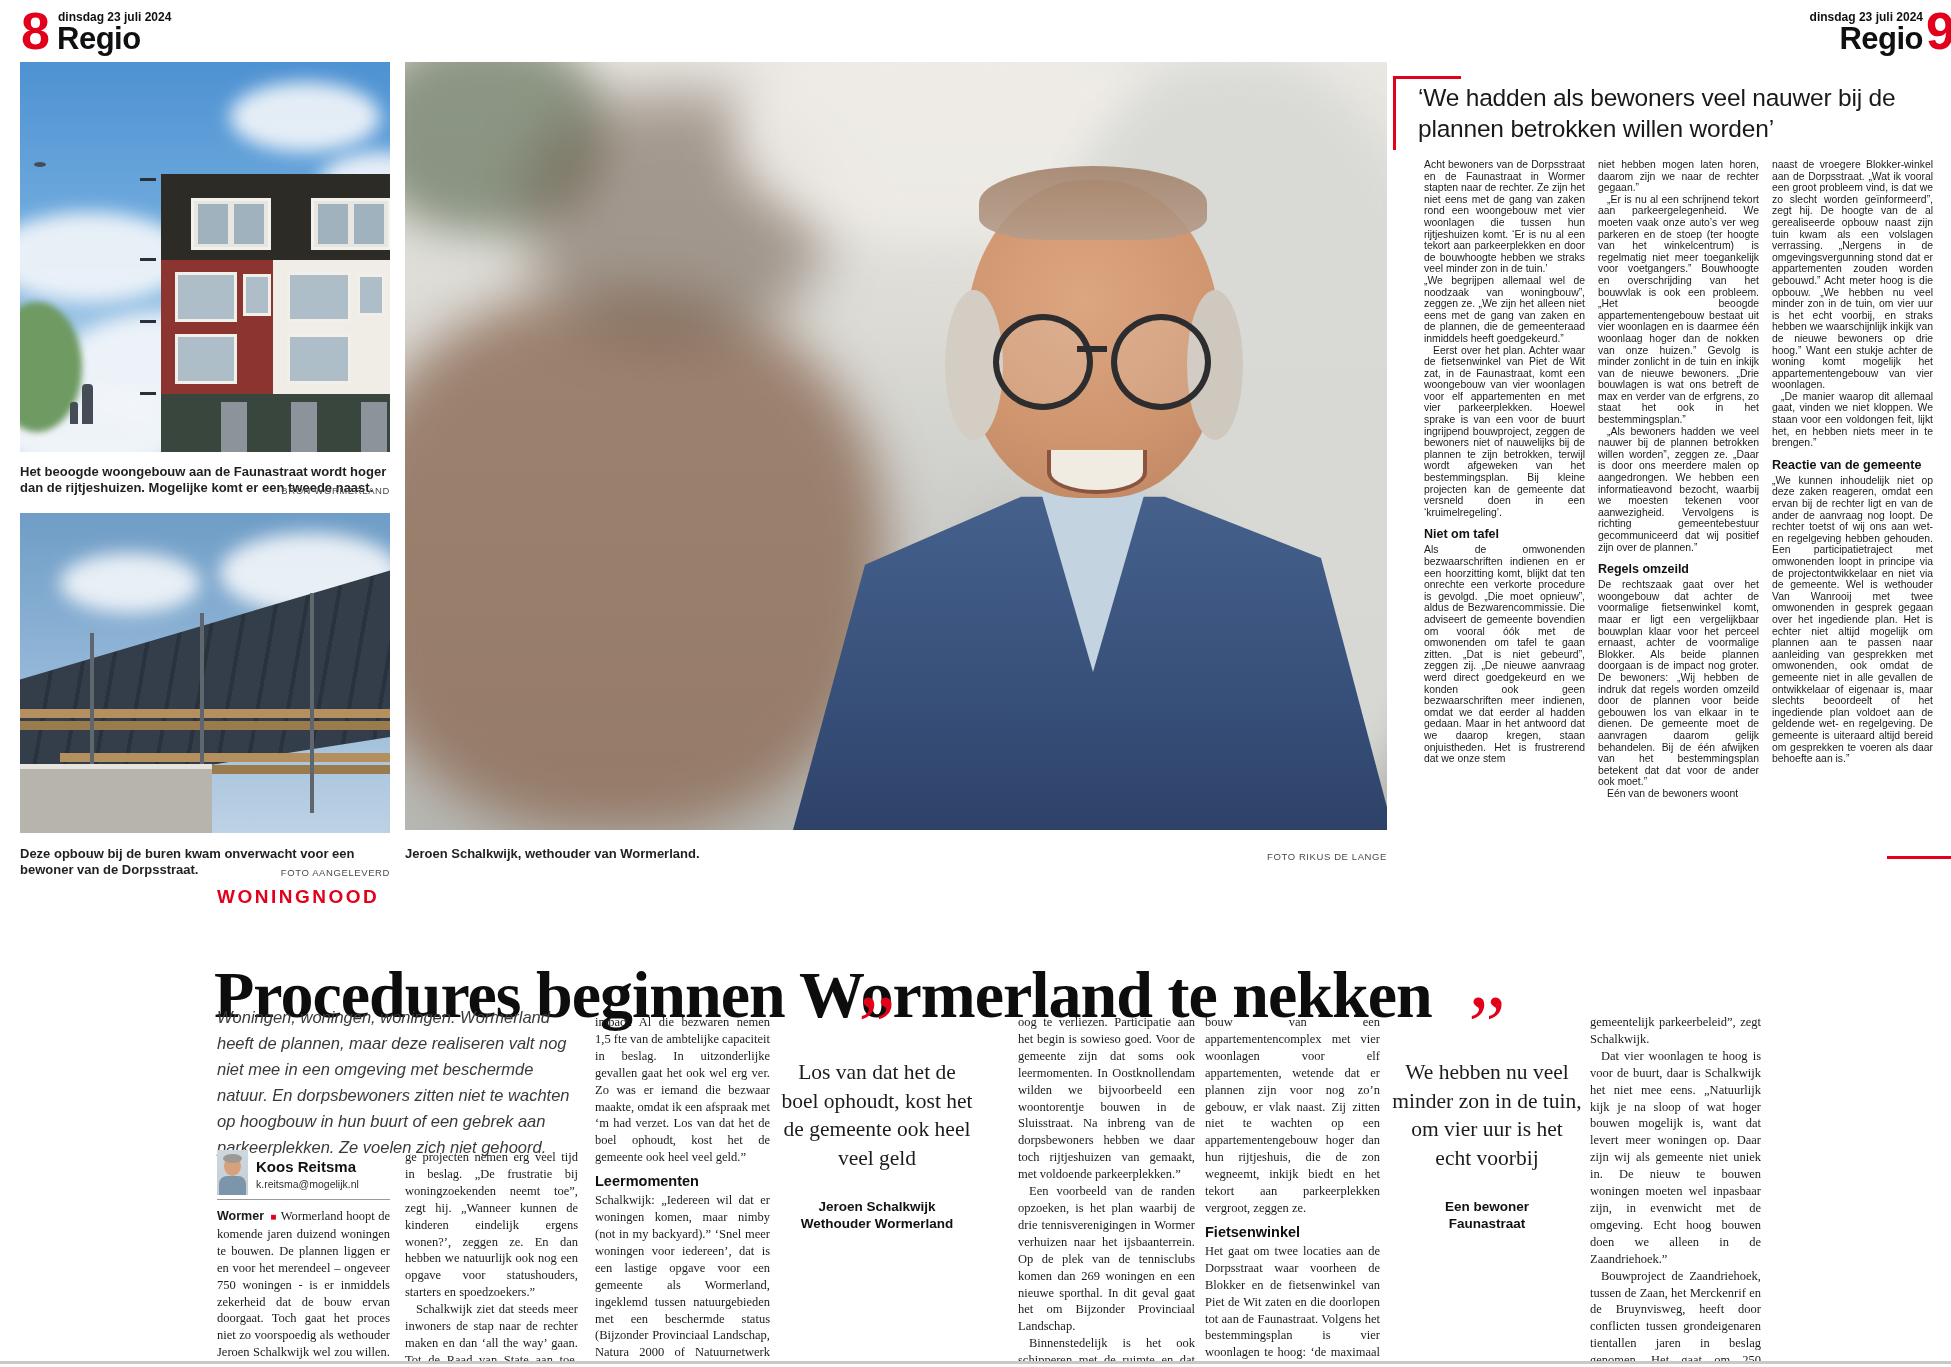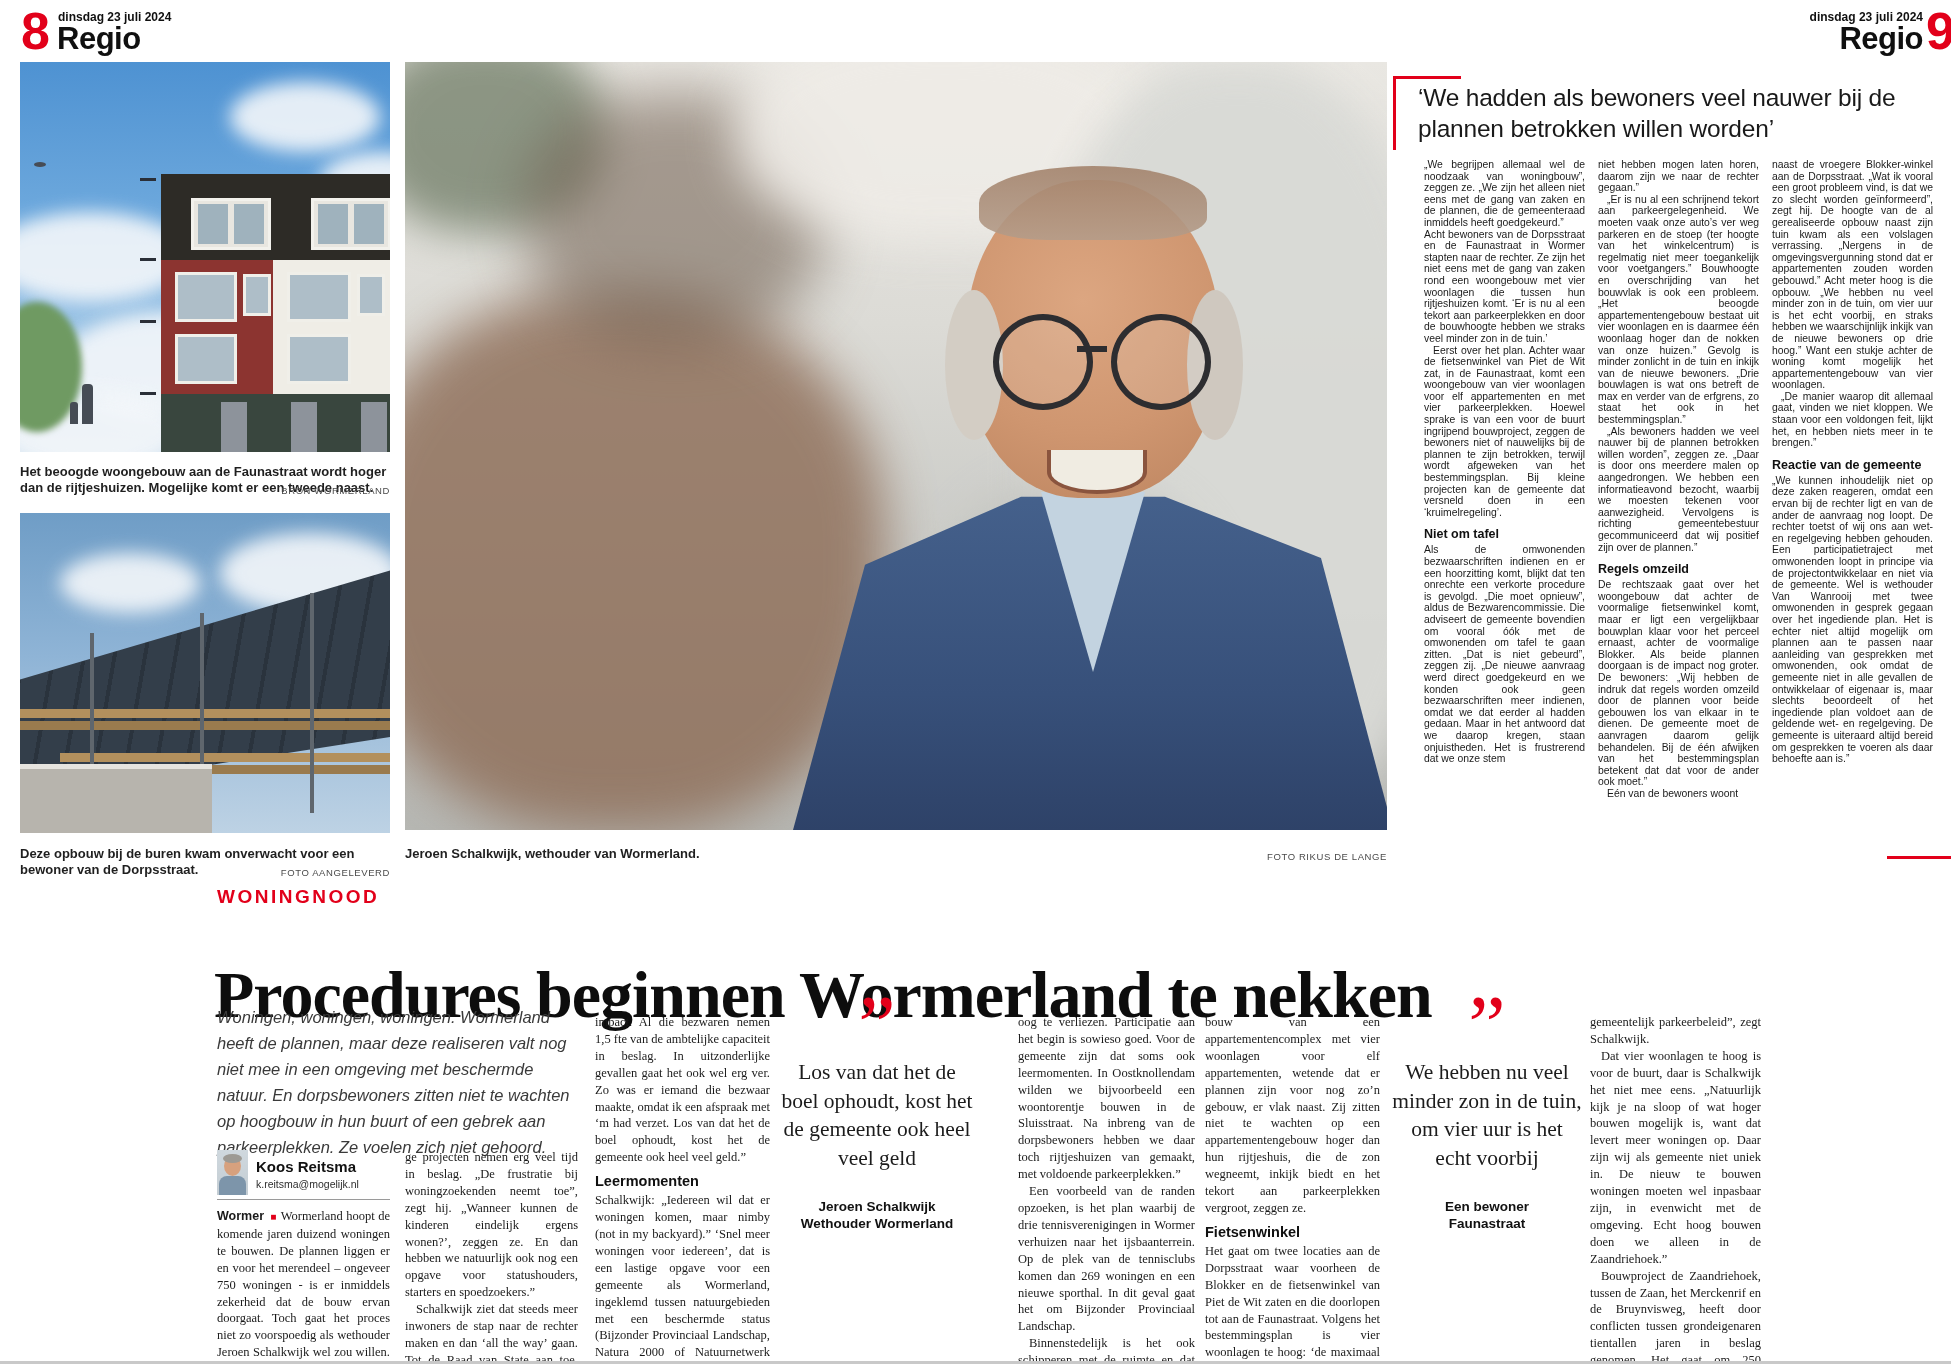--- a/index.html
+++ b/index.html
@@ -181,22 +181,22 @@
   <div class="caption" style="left:405px;top:846px;width:982px;height:18px;">
     <span>Jeroen Schalkwijk, wethouder van Wormerland.</span>
     <span class="credit cap-credit-right">FOTO RIKUS DE LANGE</span>
   </div>
 
   <div class="redline" style="left:1393px;top:76px;width:2.5px;height:74px;"></div>
   <div class="redline" style="left:1393px;top:76px;width:68px;height:2.5px;"></div>
   <h1 class="art1-headline" style="left:1418px;top:82px;width:490px;margin:0;">‘We hadden als bewoners veel nauwer bij de plannen betrokken willen worden’</h1>
 
   <div class="col sans" style="left:1424px;top:159px;width:161px;height:680px;">
+      <p class="para">Acht bewoners van de Dorpsstraat en de Faunastraat in Wormer stapten naar de rechter. Ze zijn het niet eens met de gang van zaken rond een woongebouw met vier woonlagen die tussen hun rijtjeshuizen komt. ‘Er is nu al een tekort aan parkeerplekken en door de bouwhoogte hebben we straks veel minder zon in de tuin.’</p>
       <p class="para">„We begrijpen allemaal wel de noodzaak van woningbouw”, zeggen ze. „We zijn het alleen niet eens met de gang van zaken en de plannen, die de gemeenteraad inmiddels heeft goedgekeurd.”</p>
-      <p class="para">Acht bewoners van de Dorpsstraat en de Faunastraat in Wormer stapten naar de rechter. Ze zijn het niet eens met de gang van zaken rond een woongebouw met vier woonlagen die tussen hun rijtjeshuizen komt. ‘Er is nu al een tekort aan parkeerplekken en door de bouwhoogte hebben we straks veel minder zon in de tuin.’</p>
       <p class="para ind">Eerst over het plan. Achter waar de fietsenwinkel van Piet de Wit zat, in de Faunastraat, komt een woongebouw van vier woonlagen voor elf appartementen en met vier parkeerplekken. Hoewel sprake is van een voor de buurt ingrijpend bouwproject, zeggen de bewoners niet of nauwelijks bij de plannen te zijn betrokken, terwijl wordt afgeweken van het bestemmingsplan. Bij kleine projecten kan de gemeente dat versneld doen in een ‘kruimelregeling’.</p>
       <div class="subhead">Niet om tafel</div>
       <p class="para">Als de omwonenden bezwaarschriften indienen en er een hoorzitting komt, blijkt dat ten onrechte een verkorte procedure is gevolgd. „Die moet opnieuw”, aldus de Bezwarencommissie. Die adviseert de gemeente bovendien om vooral óók met de omwonenden om tafel te gaan zitten. „Dat is niet gebeurd”, zeggen zij. „De nieuwe aanvraag werd direct goedgekeurd en we konden ook geen bezwaarschriften meer indienen, omdat we dat eerder al hadden gedaan. Maar in het antwoord dat we daarop kregen, staan onjuistheden. Het is frustrerend dat we onze stem</p>
     </div>
   <div class="col sans" style="left:1598px;top:159px;width:161px;height:680px;">
       <p class="para">niet hebben mogen laten horen, daarom zijn we naar de rechter gegaan.”</p>
       <p class="para ind">„Er is nu al een schrijnend tekort aan parkeergelegenheid. We moeten vaak onze auto’s ver weg parkeren en de stoep (ter hoogte van het winkelcentrum) is regelmatig niet meer toegankelijk voor voetgangers.” Bouwhoogte en overschrijding van het bouwvlak is ook een probleem. „Het beoogde appartementengebouw bestaat uit vier woonlagen en is daarmee één woonlaag hoger dan de nokken van onze huizen.” Gevolg is minder zonlicht in de tuin en inkijk van de nieuwe bewoners. „Drie bouwlagen is wat ons betreft de max en verder van de erfgrens, zo staat het ook in het bestemmingsplan.”</p>
       <p class="para ind">„Als bewoners hadden we veel nauwer bij de plannen betrokken willen worden”, zeggen ze. „Daar is door ons meerdere malen op aangedrongen. We hebben een informatieavond bezocht, waarbij we moesten tekenen voor aanwezigheid. Vervolgens is richting gemeentebestuur gecommuniceerd dat wij positief zijn over de plannen.”</p>
       <div class="subhead">Regels omzeild</div>
       <p class="para">De rechtszaak gaat over het woongebouw dat achter de voormalige fietsenwinkel komt, maar er ligt een vergelijkbaar bouwplan klaar voor het perceel ernaast, achter de voormalige Blokker. Als beide plannen doorgaan is de impact nog groter. De bewoners: „Wij hebben de indruk dat regels worden omzeild door de plannen voor beide gebouwen los van elkaar in te dienen. De gemeente moet de aanvragen daarom gelijk behandelen. Bij de één afwijken van het bestemmingsplan betekent dat dat voor de ander ook moet.”</p>

